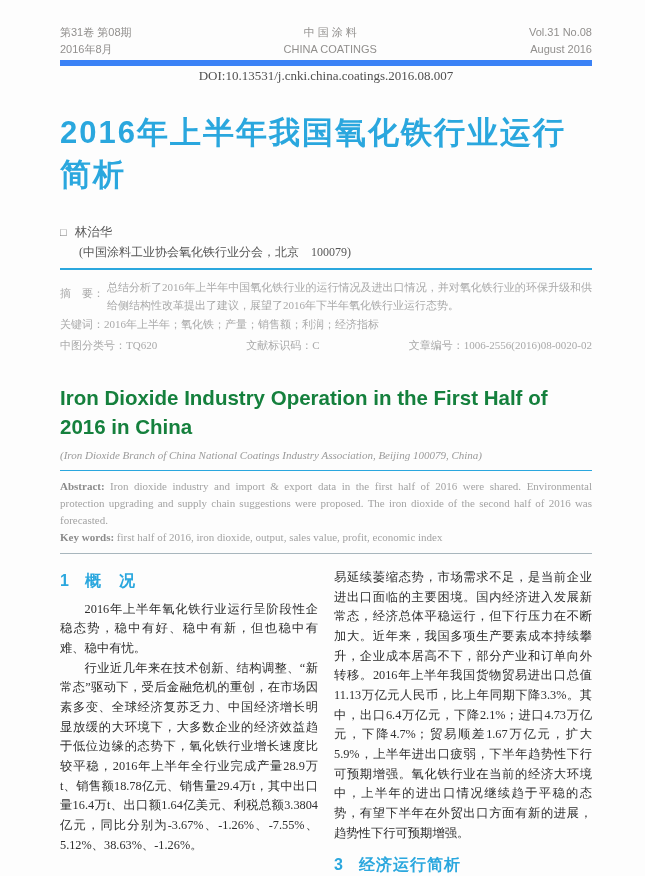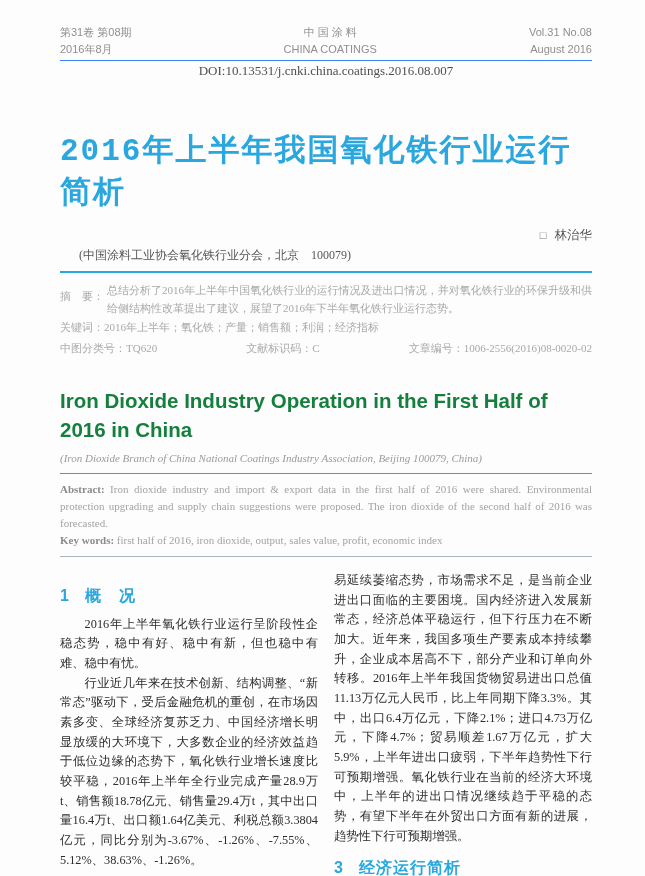--- a/index.html
+++ b/index.html
@@ -5,30 +5,30 @@
   html,body{margin:0;padding:0;}
   body{
     width:645px;height:876px;background:#fdfdfd;overflow:hidden;
     font-family:"Liberation Serif","DejaVu Serif",serif;color:#333;
   }
   .page{box-sizing:border-box;width:645px;height:876px;padding:24px 53px 0 60px;position:relative;}
 
   
   .jheader{display:flex;justify-content:space-between;align-items:flex-start;
     font-family:"Liberation Sans",sans-serif;font-size:11px;line-height:1.5;color:#918f8d;
-    border-bottom:1px solid #3b82f6;padding-bottom:3px;}
+    border-bottom:6px solid #3b82f6;padding-bottom:3px;}
   .jheader .block{white-space:nowrap;}
   .jheader .center{text-align:center;}
   .jheader .right{text-align:right;}
   .doi{font-size:13px;color:#4f4f4f;margin-top:2px;text-align:center;}
 
   
-  .title-cn{color:#2aa7de;font-family:Liberation Mono, monospace;font-weight:bold;
-    font-size:31px;line-height:1.35;letter-spacing:2px;margin-top:52px;}
-  .author-line{margin-top:12px;font-size:12.5px;color:#565656;text-align:right;}
+  .title-cn{color:#2aa7de;font-family:Liberation Sans, sans-serif;font-weight:bold;
+    font-size:31px;line-height:1.35;letter-spacing:2px;margin-top:28px;}
+  .author-line{margin-top:28px;font-size:12.5px;color:#565656;}
   .author-line .marker{font-size:11px;margin-right:8px;color:#777;}
   .affil-cn{font-size:12px;color:#565656;margin:3px 0 7px 19px;}
   .rule-cyan{border:none;border-top:2px solid #2aa7de;margin:0;}
 
   
   .abs-cn{margin-top:8px;font-size:11px;line-height:1.7;color:#a9a9a9;text-align:justify;}
   .hang{position:relative;padding-left:47px;}
   .hang .lbl{position:absolute;left:0;top:6px;}
   .meta-row{display:flex;justify-content:space-between;margin-top:2px;}
 
@@ -45,21 +45,21 @@
   .rule-thin{border:none;border-top:1px solid #a8b6bd;margin-top:7px;}
 
   
   .columns{display:flex;gap:16px;margin-top:14px;}
   .col{width:50%;font-size:12.3px;line-height:1.6;text-align:justify;color:#2d2d2d;}
   .sec-h{color:#2aa7de;font-family:"Liberation Sans",sans-serif;font-weight:bold;
     font-size:16px;margin:9px 0 6px;letter-spacing:1px;}
   .sec-h .num{margin-right:15px;}
   .col p{margin:0;text-indent:2em;}
   .col p.noindent{text-indent:0;}
-  .col .sec-h:first-child{margin-top:12px;}
+  .col .sec-h:first-child{margin-top:0;}
 </style>
 </head>
 <body>
 
 <div class="page">
 
   <div class="jheader">
     <div class="block">
       <div>第31卷 第08期</div>
       <div>2016年8月</div>

